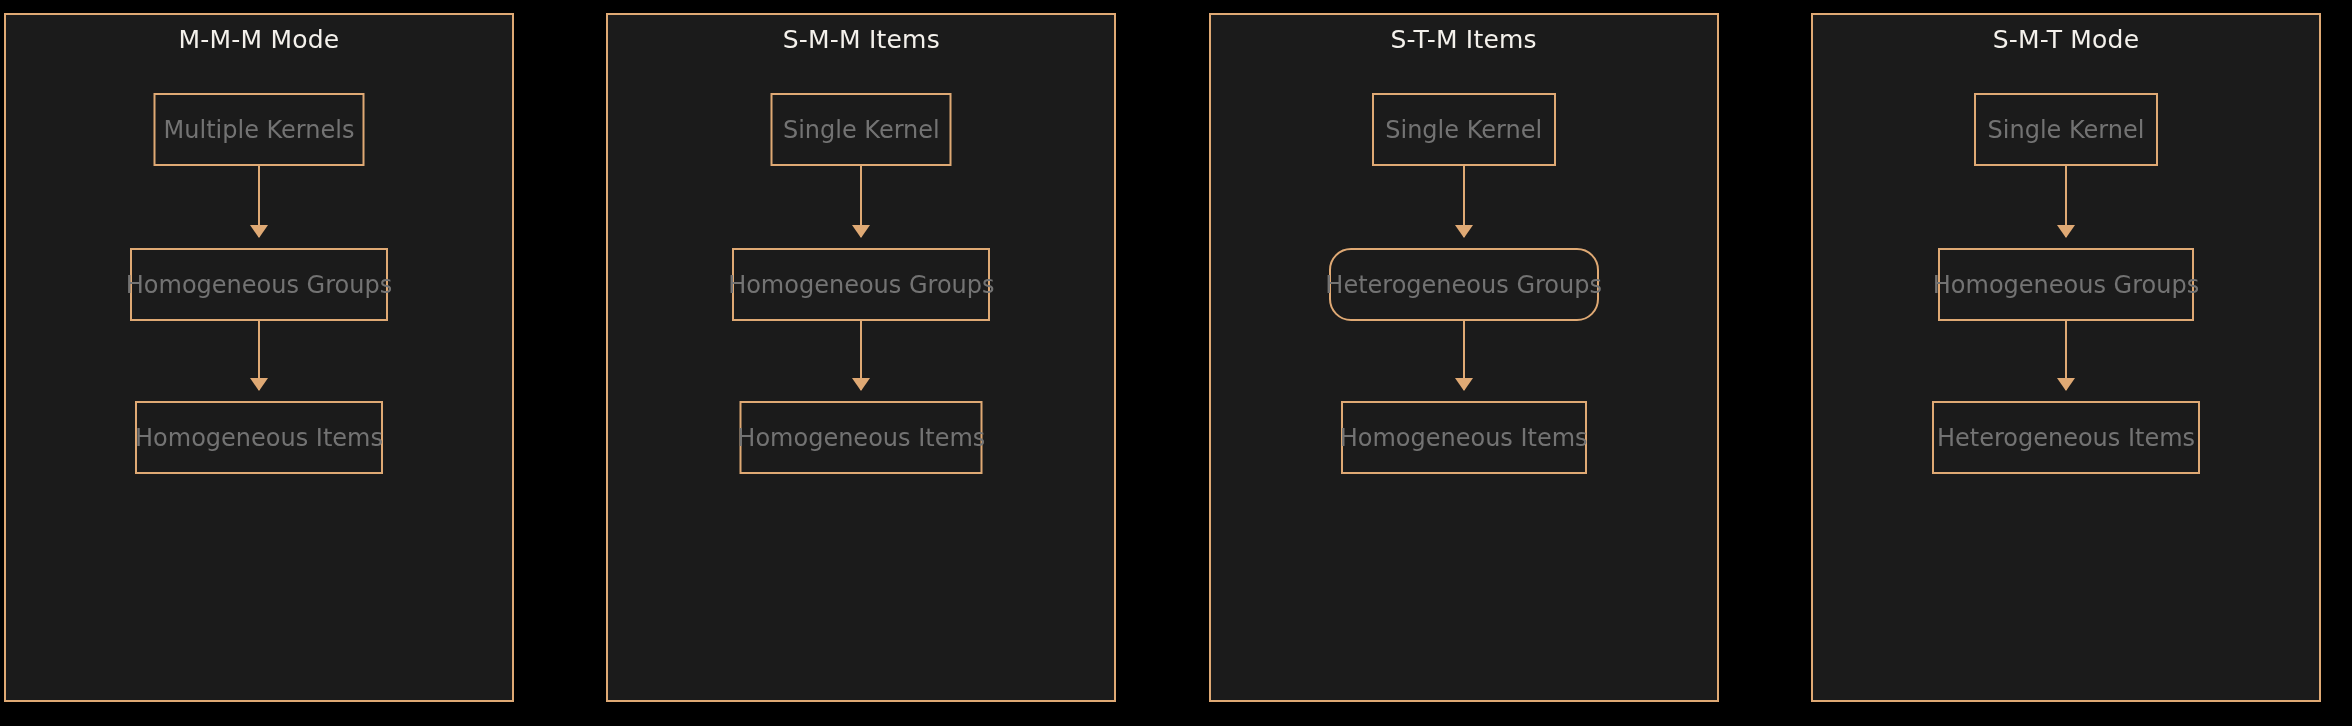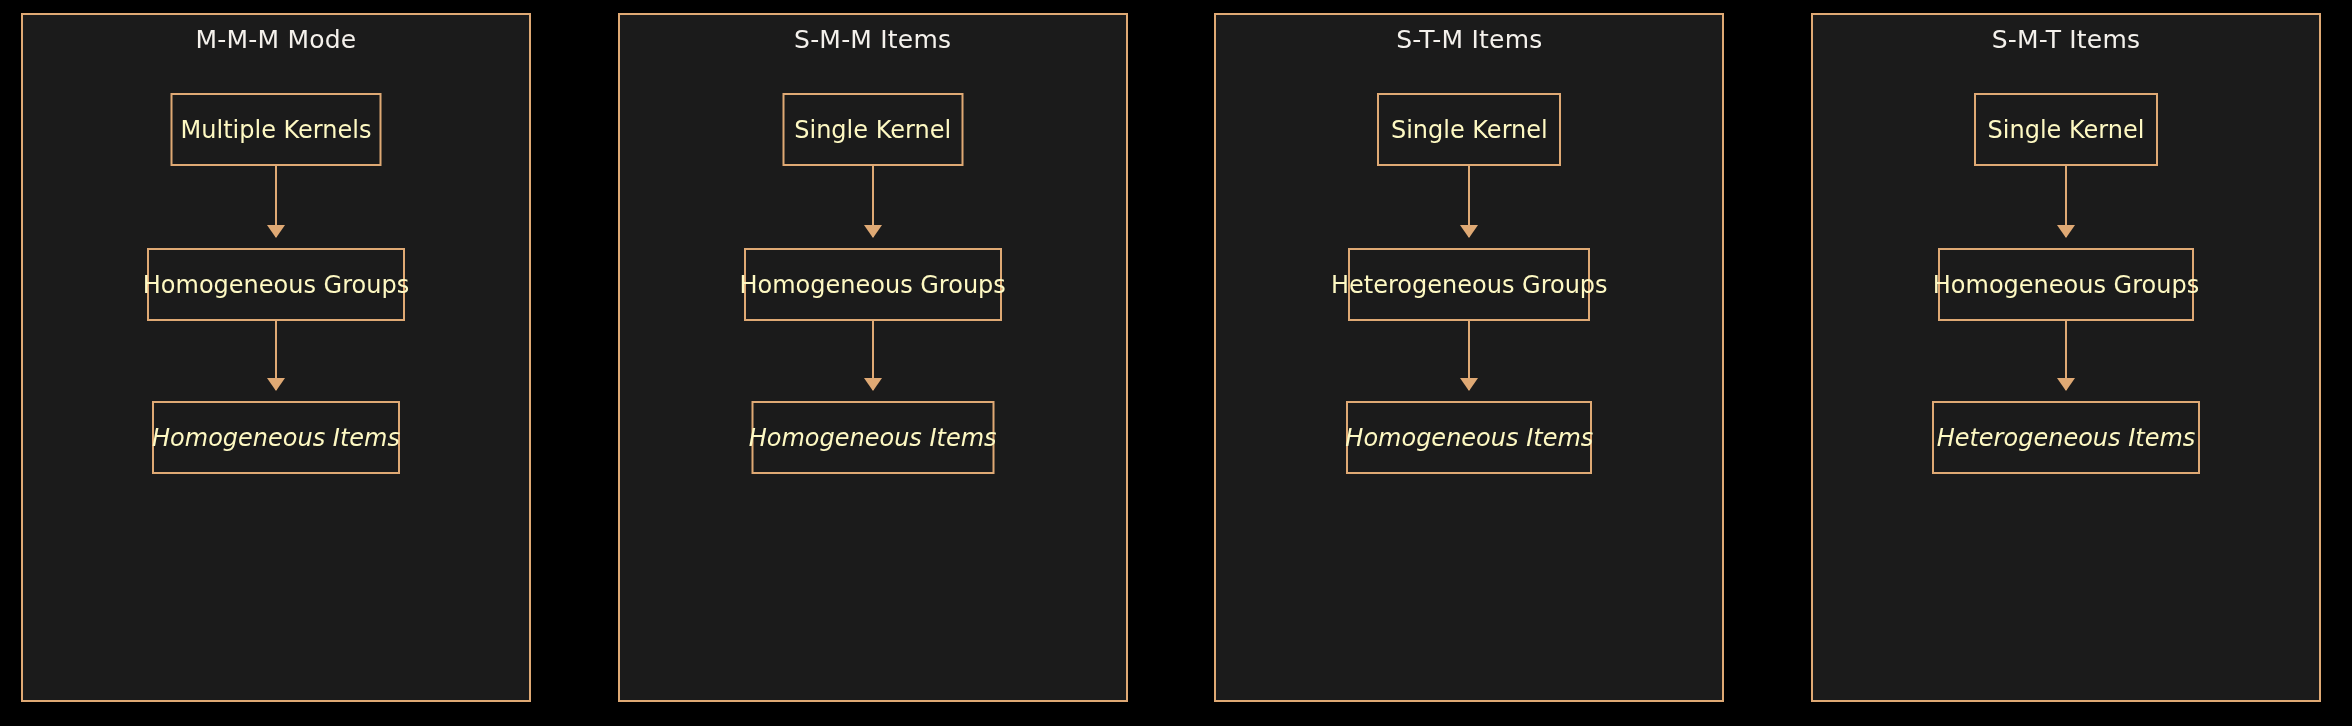--- a/index.html
+++ b/index.html
@@ -17,21 +17,21 @@
   #board {
     position: relative;
     width: 2352px;
     height: 726px;
     background: #000000;
     display: flex;
     flex-direction: row;
     align-items: stretch;
     justify-content: space-between;
     box-sizing: border-box;
-    padding: 13px 31px 24px 21px;
+    padding: 13px 31px 24px 4px;
   }
 
   .panel {
     position: relative;
     box-sizing: border-box;
     width: 510px;
     background: #1b1b1b;
     border: 2px solid #dfa974;
     display: flex;
     flex-direction: column;
@@ -55,47 +55,47 @@
     display: flex;
     flex-direction: column;
     align-items: center;
   }
 
   .node {
     position: absolute;
     box-sizing: border-box;
     background: #1b1b1b;
     border: 2px solid #dfa974;
-    color: #fef9c3;
+    color: #737373;
     display: flex;
     align-items: center;
     justify-content: center;
     text-align: center;
     font-size: 24px;
     line-height: 30px;
     white-space: nowrap;
     left: 50%;
     transform: translateX(-50%);
   }
 
   .node.n0 { top: 38px;  height: 73px; }
   .node.n1 { top: 193px; height: 73px; }
-  .node.n2 { top: 346px; height: 73px; font-style: italic; }
+  .node.n2 { top: 346px; height: 73px; }
 
   
   .p0 .node.n0 { width: 211px; }
   .p0 .node.n1 { width: 258px; }
   .p0 .node.n2 { width: 248px; }
 
   .p1 .node.n0 { width: 181px; }
   .p1 .node.n1 { width: 258px; }
   .p1 .node.n2 { width: 243px; }
 
   .p2 .node.n0 { width: 184px; }
-  .p2 .node.n1 { width: 242px; }
+  .p2 .node.n1 { width: 270px; border-radius: 22px; }
   .p2 .node.n2 { width: 246px; }
 
   .p3 .node.n0 { width: 184px; }
   .p3 .node.n1 { width: 256px; }
   .p3 .node.n2 { width: 268px; }
 
   
   .arrow {
     position: absolute;
     left: 50%;
@@ -151,21 +151,21 @@
     <div class="flow">
       <div class="node n0">Single Kernel</div>
       <div class="arrow a0"></div>
       <div class="node n1">Heterogeneous Groups</div>
       <div class="arrow a1"></div>
       <div class="node n2">Homogeneous Items</div>
     </div>
   </div>
 
   <div class="panel p3">
-    <div class="panel-title">S-M-T Items</div>
+    <div class="panel-title">S-M-T Mode</div>
     <div class="flow">
       <div class="node n0">Single Kernel</div>
       <div class="arrow a0"></div>
       <div class="node n1">Homogeneous Groups</div>
       <div class="arrow a1"></div>
       <div class="node n2">Heterogeneous Items</div>
     </div>
   </div>
 
 </div>

